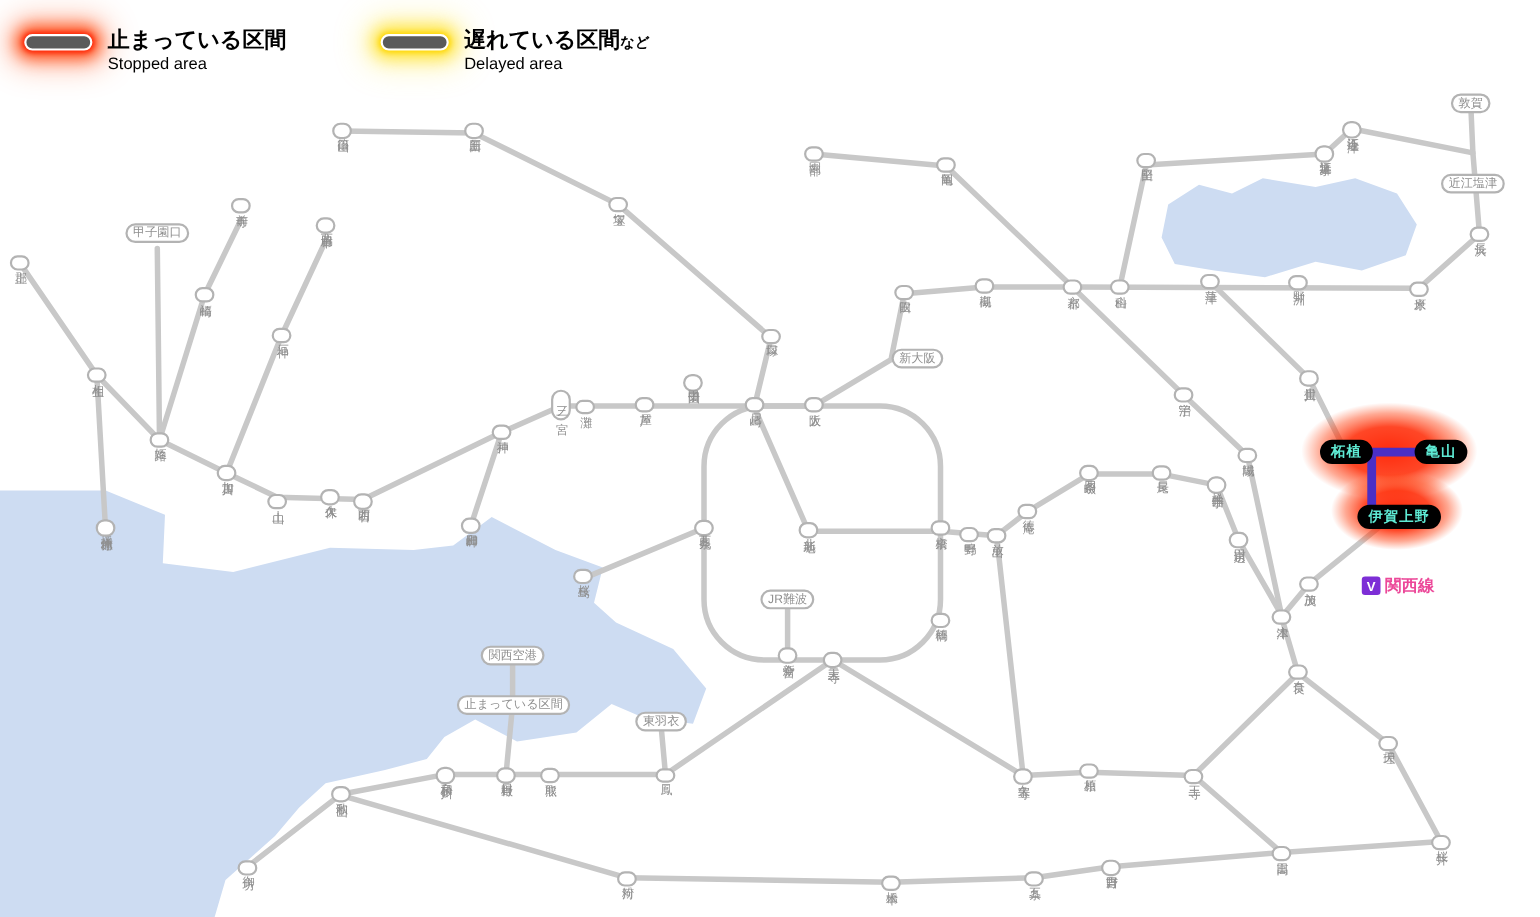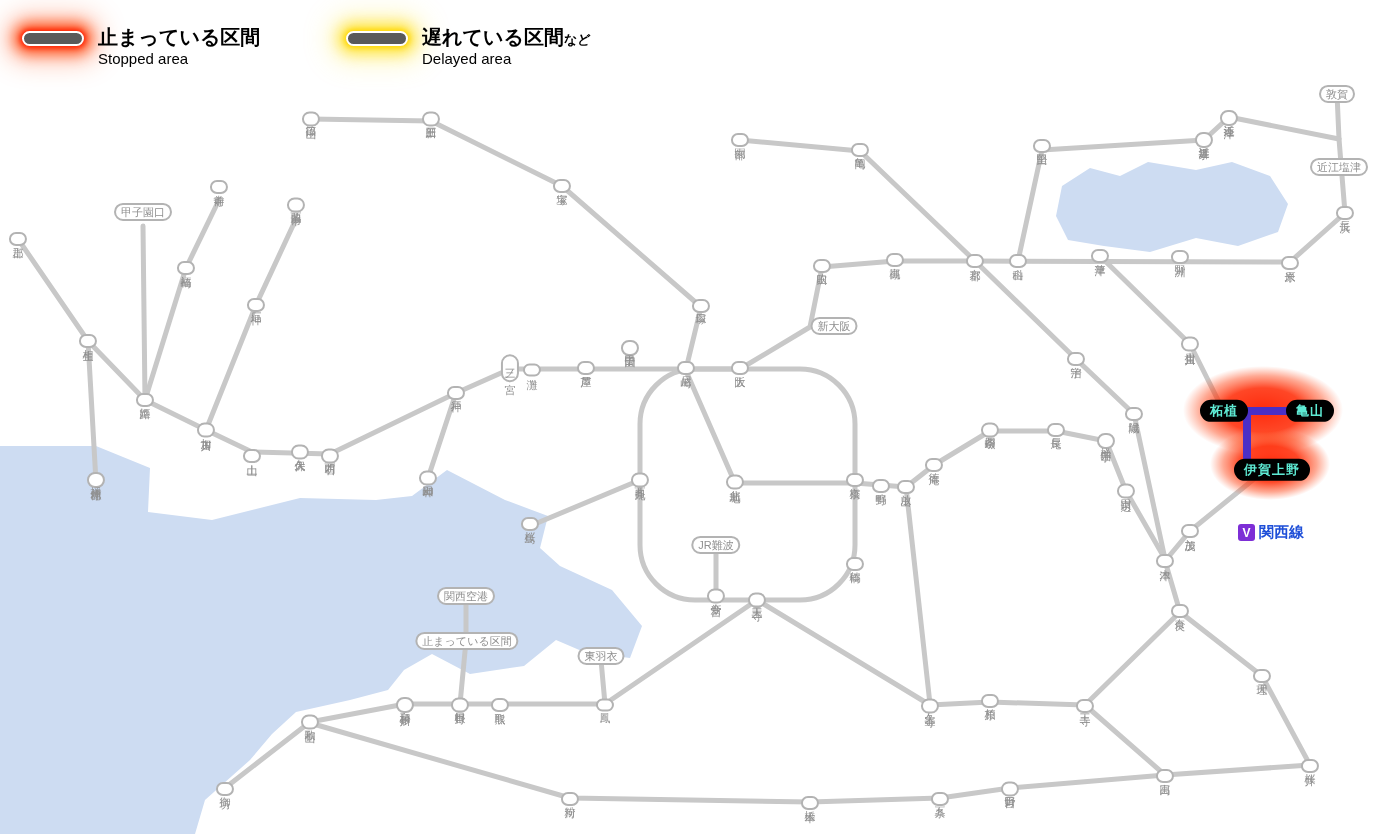--- a/index.html
+++ b/index.html
@@ -24,21 +24,21 @@
   .legend-text{display:flex;flex-direction:column}
   .swatch{width:62px;height:15px;border-radius:8px;background:#5a5a5a;border:2px solid #fff;margin-top:5px;flex:0 0 auto}
   .swatch.glow-stopped{box-shadow:0 0 5px 2px rgba(255,30,0,.95),0 0 14px 8px rgba(255,60,0,.8),0 0 26px 16px rgba(255,90,30,.35)}
   .swatch.glow-delayed{box-shadow:0 0 5px 2px rgba(255,214,0,.95),0 0 14px 8px rgba(255,225,40,.8),0 0 26px 16px rgba(255,235,80,.35)}
   .legend-jp{font-size:20px;font-weight:bold;color:#000;line-height:1.1}
   .legend-jp .suffix{font-size:13px}
   .legend-en{font-size:15px;color:#000;margin-top:2px}
   
   .line-badge{position:absolute;left:1238px;top:523px;display:flex;align-items:center;gap:4px;z-index:5;cursor:pointer}
   .badge-icon{width:17px;height:17px;background:#7d2ed6;color:#fff;font-weight:bold;font-size:12px;display:flex;align-items:center;justify-content:center;border-radius:3px}
-  .badge-label{font-size:15px;font-weight:bold;color:#1d4ed8;text-shadow:0 0 3px #fff,0 0 3px #fff,1px 1px 2px #fff}
+  .badge-label{font-size:15px;font-weight:bold;color:#ec4899;text-shadow:0 0 3px #fff,0 0 3px #fff,1px 1px 2px #fff}
 </style>
 </head>
 <body>
 
 <div class="map">
 
   <svg class="network" width="1400" height="834" viewBox="0 0 1400 834">
     <defs>
       <radialGradient id="red-glow">
         <stop offset="0%" stop-color="#ff2000" stop-opacity="0.95"></stop>

